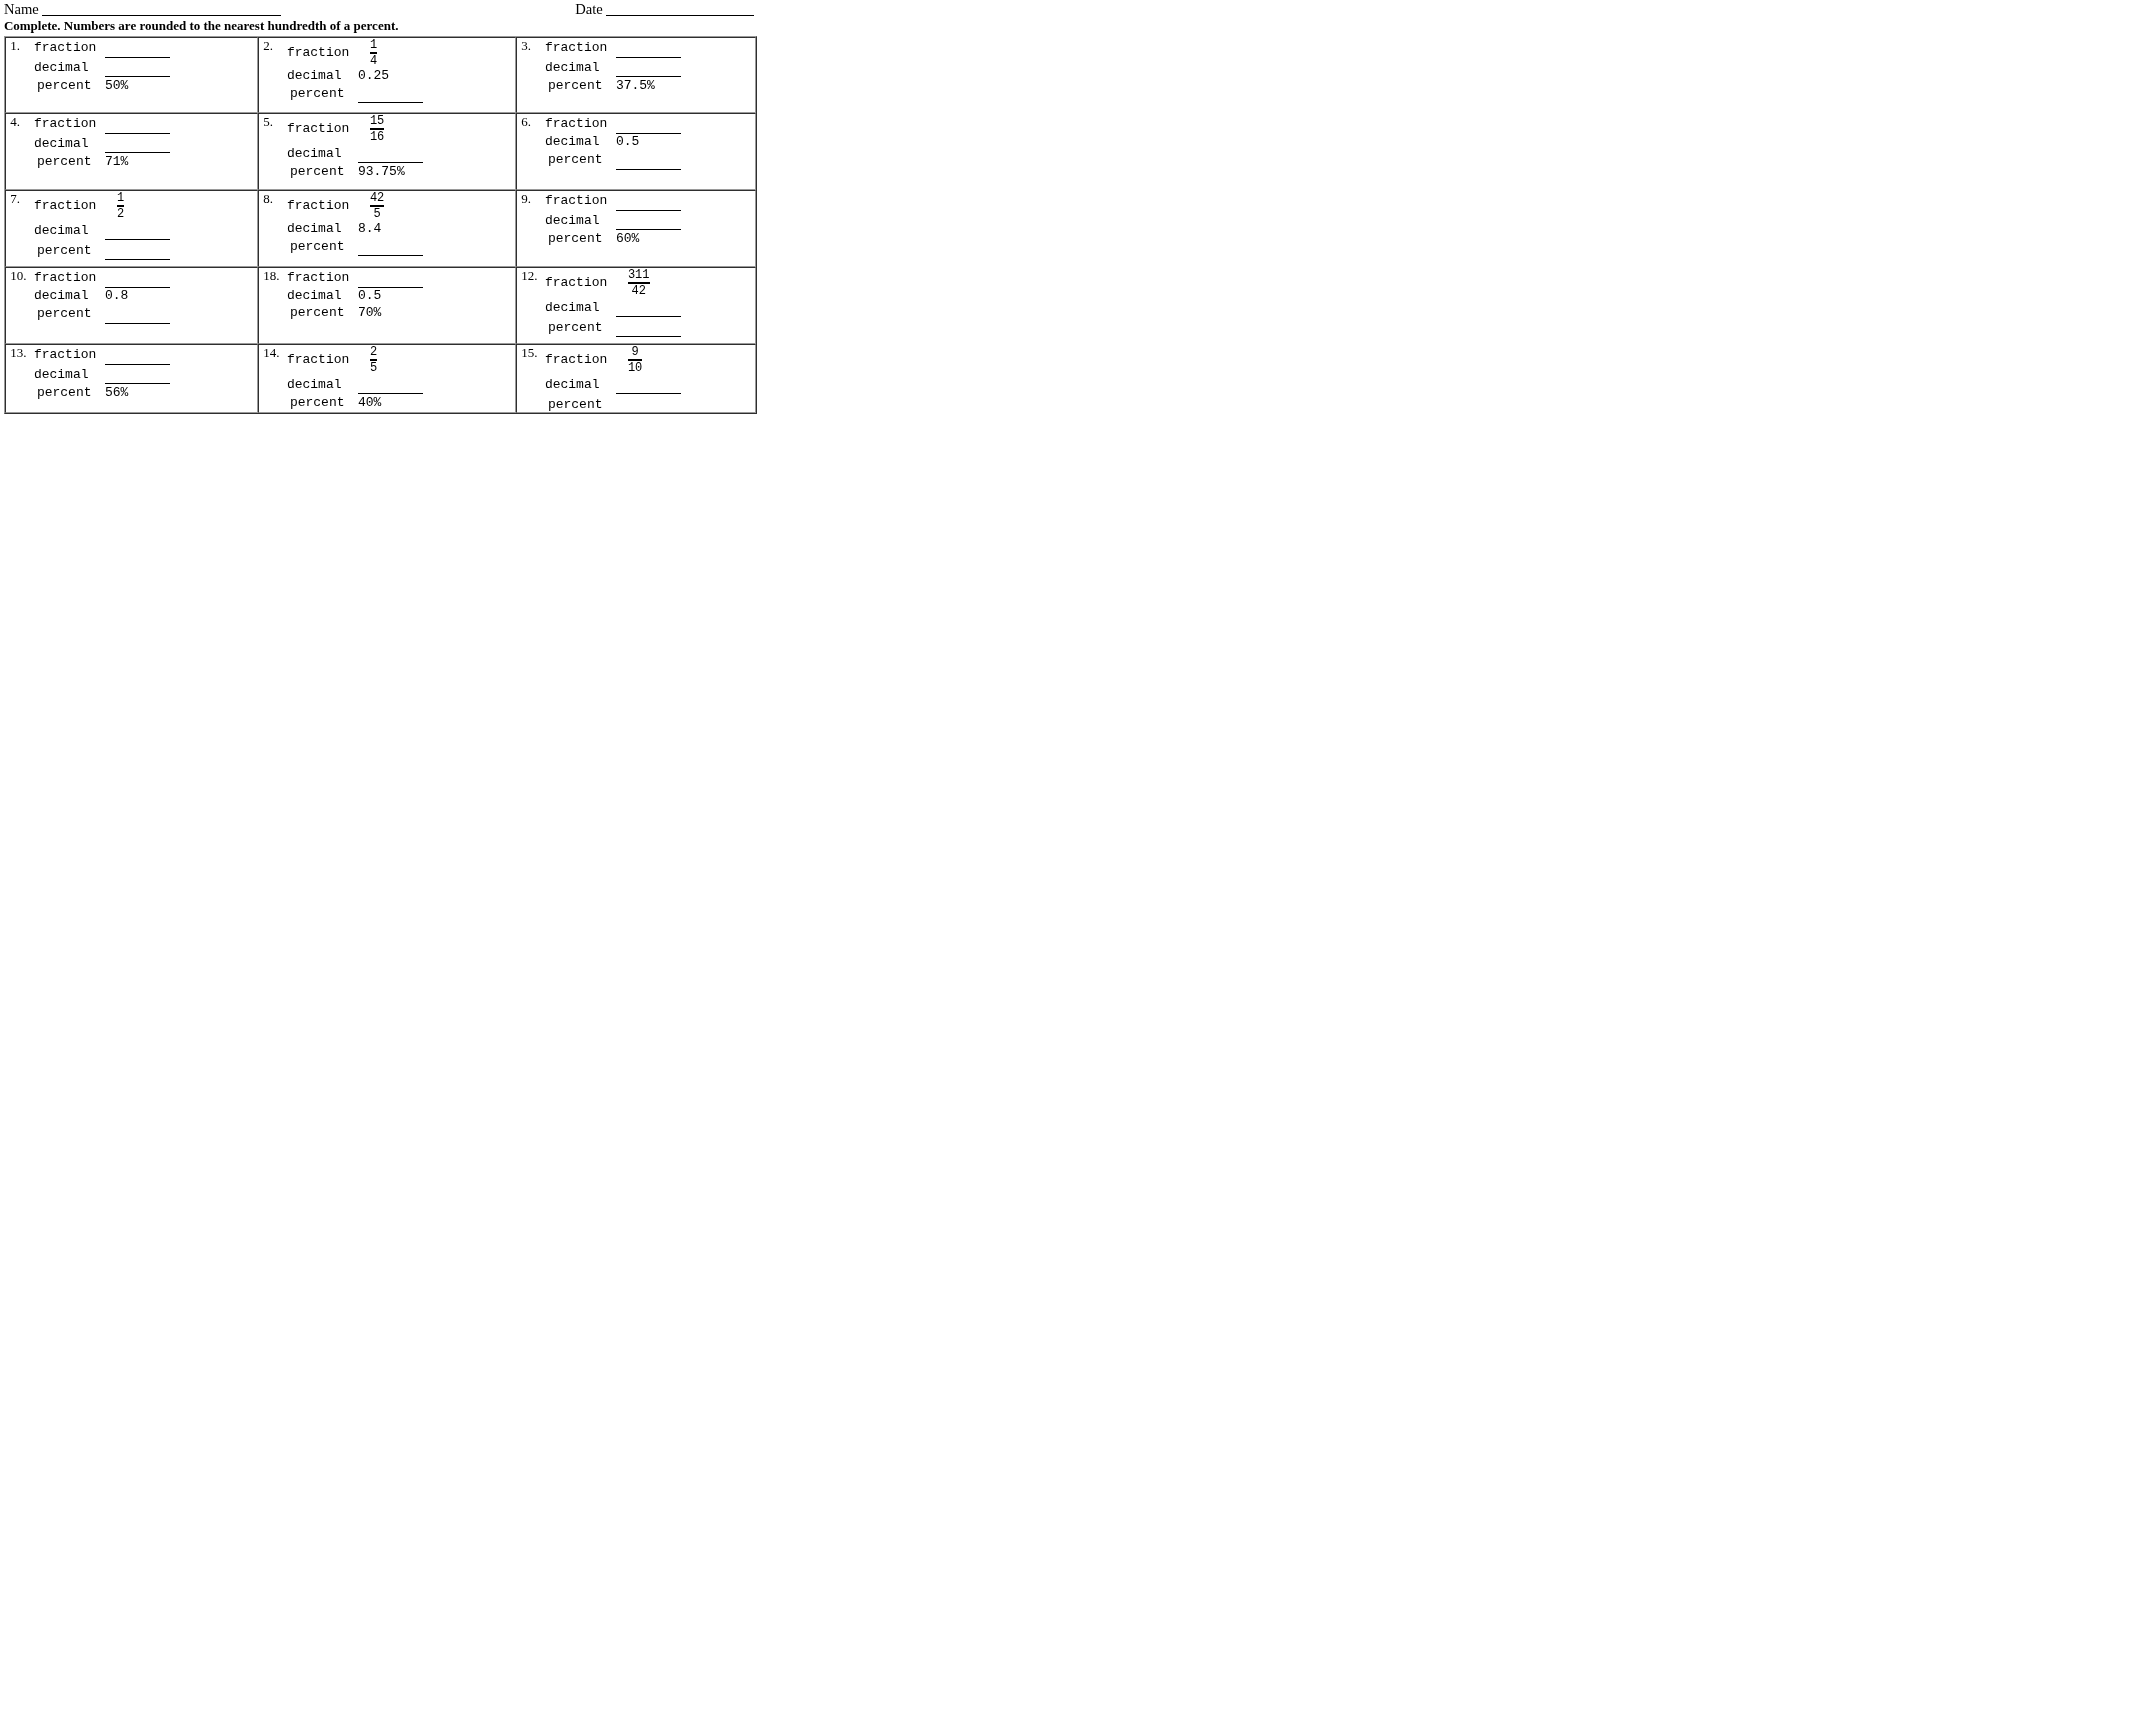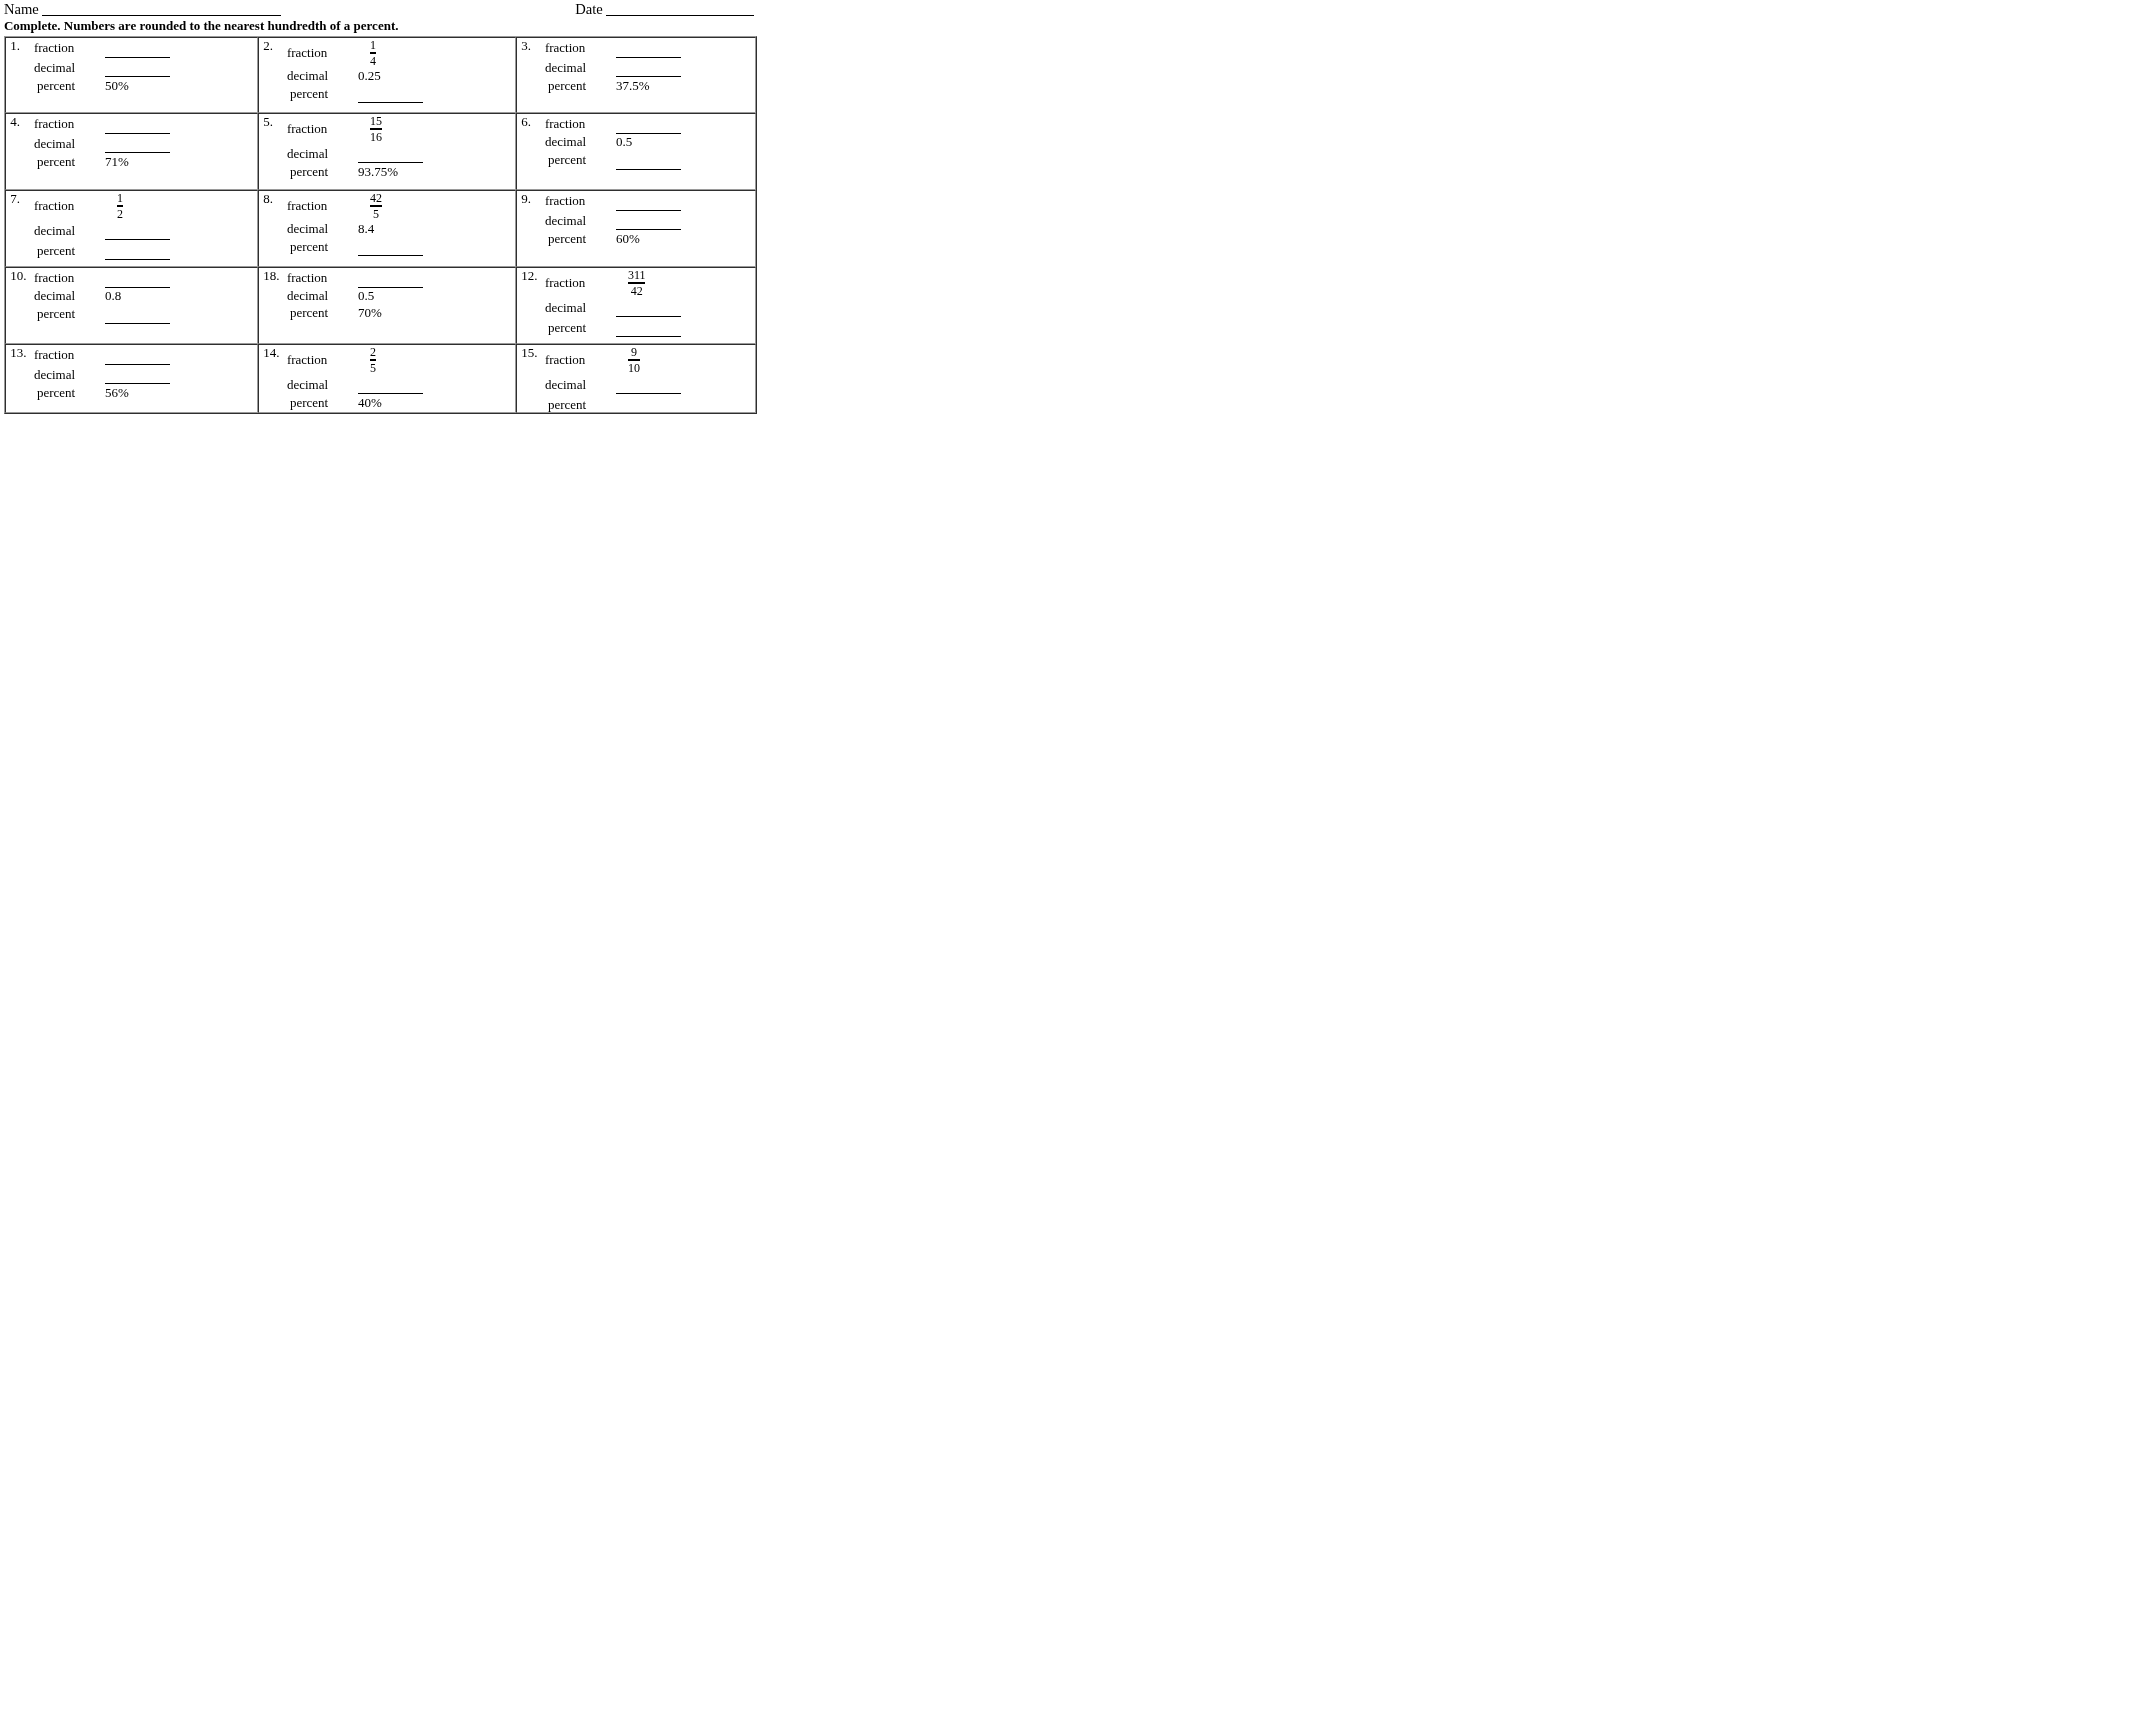--- a/index.html
+++ b/index.html
@@ -24,21 +24,21 @@
     border-top:0.9px solid #9a9a9a;border-left:0.9px solid #9a9a9a;
     border-bottom:1.7px solid #2f2f2f;border-right:1.7px solid #2f2f2f;
     width:751px;
   }
   .cell{
     position:relative;box-sizing:border-box;background:#fff;overflow:hidden;
     border-top:1.3px solid #2f2f2f;border-left:1.3px solid #2f2f2f;
     border-bottom:0.9px solid #9a9a9a;border-right:0.9px solid #9a9a9a;
   }
   .pnum{position:absolute;top:1.3px;left:4.3px;font-size:13px;line-height:1.1;}
-  .rows{margin:1.7px 0 0 28px;}
+  .rows{margin:1.7px 0 0 28px;font-family:Liberation Mono, monospace;}
   .prow{display:flex;align-items:center;margin-bottom:1.7px;font-size:13px;line-height:1.12;}
   .lbl{width:71px;flex:0 0 71px;}
   .prow.percent .lbl{padding-left:3px;box-sizing:border-box;}
   .val{display:flex;align-items:center;}
   .blank{display:inline-block;width:65px;height:14.6px;margin-top:2.6px;border-bottom:1.3px solid #000;}
   .frac{display:inline-flex;flex-direction:column;align-items:center;margin-left:12px;font-size:12px;}
   .fnum,.fden{line-height:1.0;}
   .fbar{align-self:stretch;height:2.2px;background:#000;margin:0.9px 0;}
 </style>
 </head>

